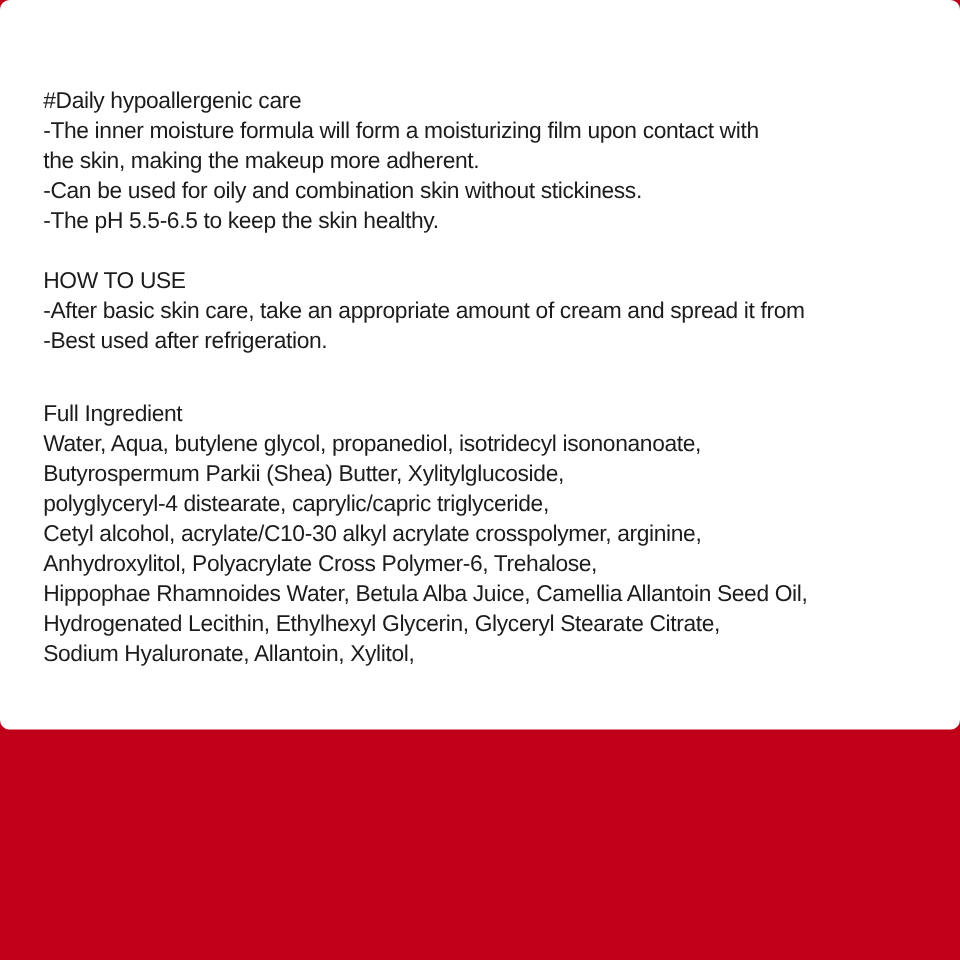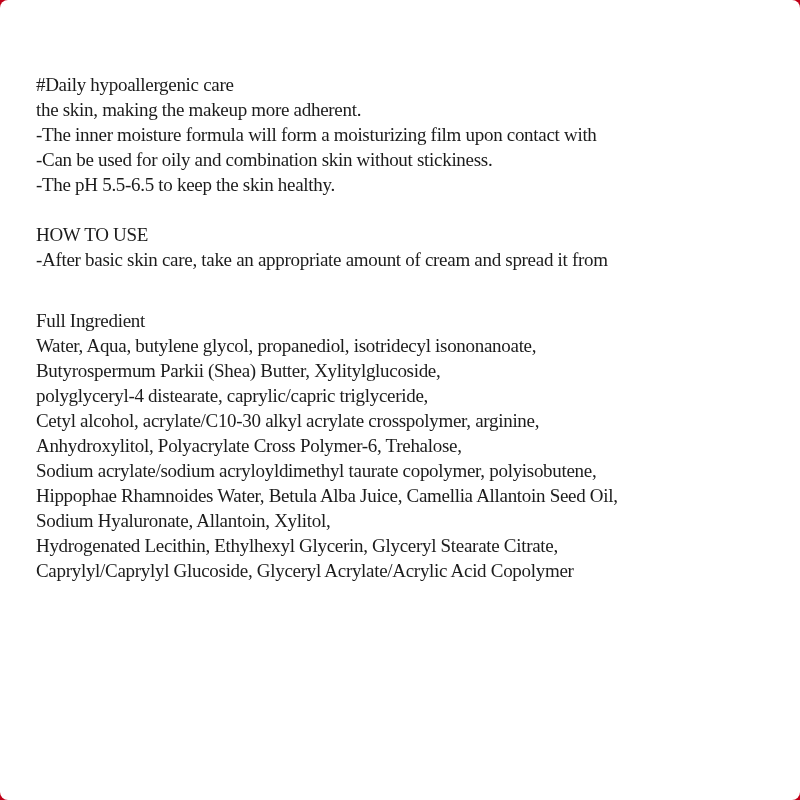--- a/index.html
+++ b/index.html
@@ -8,26 +8,26 @@
   }
   body {
     width: 800px;
     height: 800px;
     background: #c00018; 
     overflow: hidden;
   }
   .page-card {
     position: relative;
     width: 800px;
-    height: 800px;
+    height: 608px;
     background: #ffffff;
     border-radius: 8px;
     overflow: hidden;
     box-sizing: border-box;
-    font-family: Liberation Serif, serif;
+    font-family: Liberation Sans, sans-serif;
   }
   .content {
     position: absolute;
     left: 36px;
     top: 72px;
     right: 20px;
     color: #1c1c1c;
     font-size: 19px;
     line-height: 25px;
     letter-spacing: -0.3px;
@@ -46,39 +46,38 @@
   }
 </style>
 </head>
 <body>
 
 <div class="page-card">
   <div class="content">
 
     <div class="para">
       <div class="line">#Daily hypoallergenic care</div>
+      <div class="line">-The inner moisture formula will form a moisturizing film upon contact with</div>
       <div class="line">the skin, making the makeup more adherent.</div>
-      <div class="line">-The inner moisture formula will form a moisturizing film upon contact with</div>
       <div class="line">-Can be used for oily and combination skin without stickiness.</div>
       <div class="line">-The pH 5.5-6.5 to keep the skin healthy.</div>
     </div>
 
     <div class="para">
       <div class="line">HOW TO USE</div>
       <div class="line">-After basic skin care, take an appropriate amount of cream and spread it from</div>
+      <div class="line">-Best used after refrigeration.</div>
     </div>
 
     <div class="para">
       <div class="line">Full Ingredient</div>
       <div class="line">Water, Aqua, butylene glycol, propanediol, isotridecyl isononanoate,</div>
       <div class="line">Butyrospermum Parkii (Shea) Butter, Xylitylglucoside,</div>
       <div class="line">polyglyceryl-4 distearate, caprylic/capric triglyceride,</div>
       <div class="line">Cetyl alcohol, acrylate/C10-30 alkyl acrylate crosspolymer, arginine,</div>
       <div class="line">Anhydroxylitol, Polyacrylate Cross Polymer-6, Trehalose,</div>
-      <div class="line">Sodium acrylate/sodium acryloyldimethyl taurate copolymer, polyisobutene,</div>
       <div class="line">Hippophae Rhamnoides Water, Betula Alba Juice, Camellia Allantoin Seed Oil,</div>
+      <div class="line">Hydrogenated Lecithin, Ethylhexyl Glycerin, Glyceryl Stearate Citrate,</div>
       <div class="line">Sodium Hyaluronate, Allantoin, Xylitol,</div>
-      <div class="line">Hydrogenated Lecithin, Ethylhexyl Glycerin, Glyceryl Stearate Citrate,</div>
-      <div class="line">Caprylyl/Caprylyl Glucoside, Glyceryl Acrylate/Acrylic Acid Copolymer</div>
     </div>
 
   </div>
 </div>
 
 </body></html>

